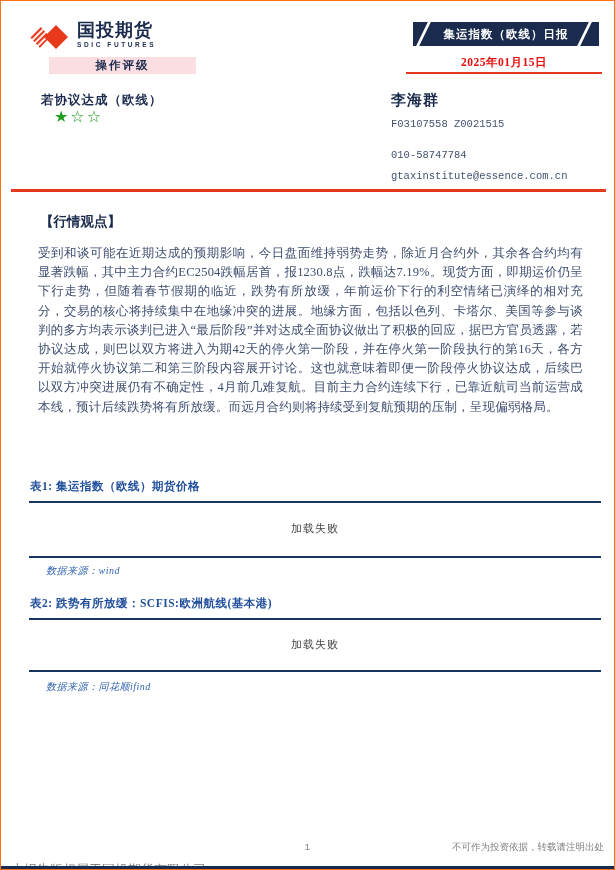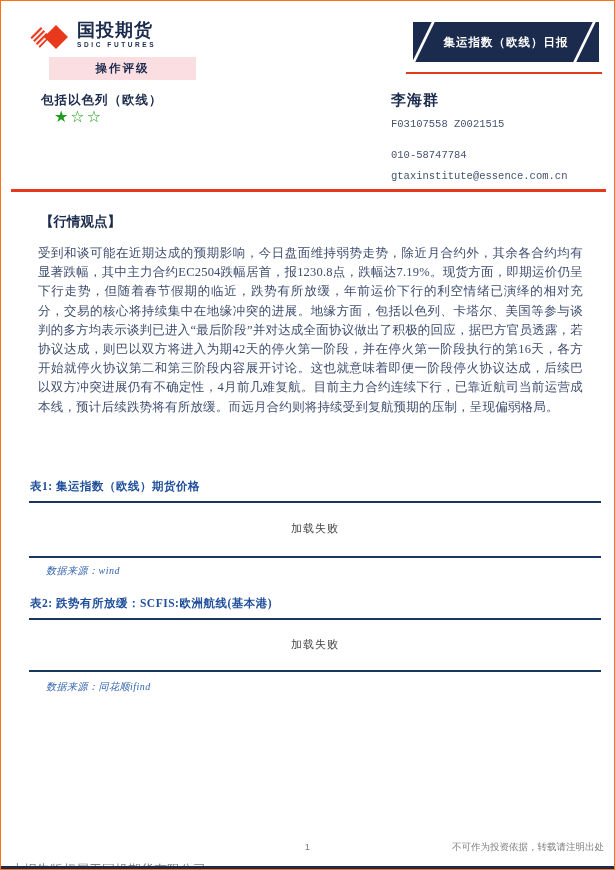--- a/index.html
+++ b/index.html
@@ -9,32 +9,32 @@
     background:#fff; border:1px solid #f97316; overflow:hidden;
     font-family:"Liberation Serif","DejaVu Serif",serif;
   }
   
   .logo { position:absolute; left:28px; top:19px; display:flex; align-items:flex-start; }
   .logo svg { display:block; margin-top:2px; }
   .logo-text { margin-left:8px; }
   .brand-cn { font-family:"Liberation Sans",sans-serif; font-weight:bold; font-size:18px; letter-spacing:1px; color:#1b2b4d; line-height:20px; }
   .brand-en { font-family:"Liberation Sans",sans-serif; font-weight:bold; font-size:6.5px; letter-spacing:2.6px; color:#1b2b4d; margin-top:1px; }
 
-  .banner { position:absolute; left:412px; top:21px; width:186px; height:40px;
+  .banner { position:absolute; left:412px; top:21px; width:186px; height:24px;
     background:#1b2b4d; display:flex; align-items:center; justify-content:center; }
   .banner::before, .banner::after { content:""; position:absolute; top:-1px; bottom:-1px; width:3px; background:#fff; transform:skewX(-26deg); }
   .banner::before { left:9px; }
   .banner::after  { right:13px; }
   .banner span { color:#fff; font-weight:bold; font-size:11.5px; letter-spacing:1px; }
 
   .date { position:absolute; left:405px; top:54px; width:196px; text-align:center;
     color:#e80b0b; font-weight:bold; font-size:11.5px; letter-spacing:.5px; }
   .date-rule { position:absolute; left:405px; top:71px; width:196px; height:2px; background:#e4391c; }
 
-  .rating-box { position:absolute; left:48px; top:56px; width:147px; height:23px;
+  .rating-box { position:absolute; left:48px; top:56px; width:147px; height:17px;
     background:#fbdee1; display:flex; align-items:center; justify-content:center; }
   .rating-box span { color:#1b2b4d; font-weight:bold; font-size:11.5px; letter-spacing:2px; }
 
   .product { position:absolute; left:40px; top:91px; color:#1b2b4d; font-weight:bold; font-size:12.5px; letter-spacing:1px; }
   .stars { position:absolute; left:53px; top:106px; color:#1f9c1f; font-size:16px; letter-spacing:2px;
     font-family:"DejaVu Sans",sans-serif; }
 
   .analyst-name { position:absolute; left:390px; top:90px; color:#1b2b4d; font-weight:bold; font-size:15px; letter-spacing:1px; }
   .mono-line { position:absolute; left:390px; color:#44536f; font-size:10.5px;
     font-family:Liberation Mono, monospace; }
@@ -77,27 +77,28 @@
     <div class="logo-text">
       <div class="brand-cn">国投期货</div>
       <div class="brand-en">SDIC FUTURES</div>
     </div>
   </div>
 
   <div class="banner">
     <span>集运指数（欧线）日报</span>
   </div>
 
+  <div class="date">2025年01月15日</div>
   <div class="date-rule"></div>
 
   <div class="rating-box">
     <span>操作评级</span>
   </div>
 
-  <div class="product">包括以色列（欧线）</div>
+  <div class="product">若协议达成（欧线）</div>
   <div class="stars">★☆☆</div>
 
   <div class="analyst-name">李海群</div>
   <div class="mono-line license">F03107558 Z0021515</div>
   <div class="mono-line phone">010-58747784</div>
   <div class="mono-line email">gtaxinstitute@essence.com.cn</div>
 
   <div class="red-rule"></div>
 
   <div class="section-title">【行情观点】</div>

